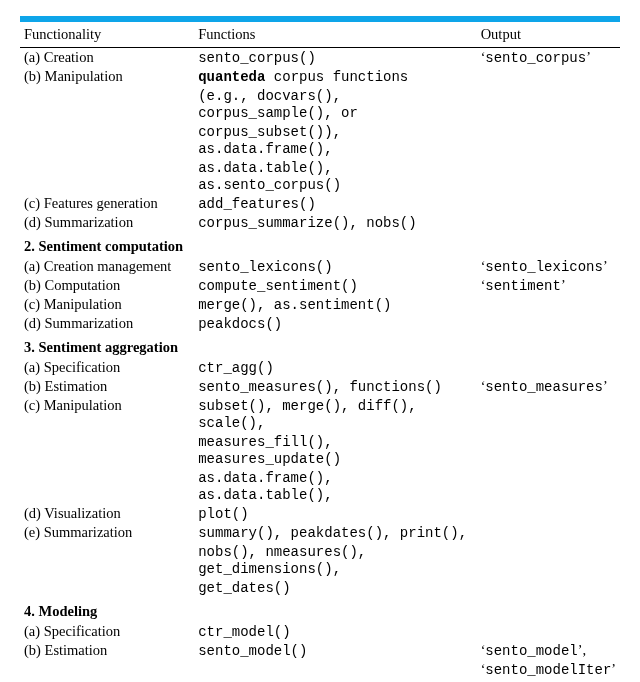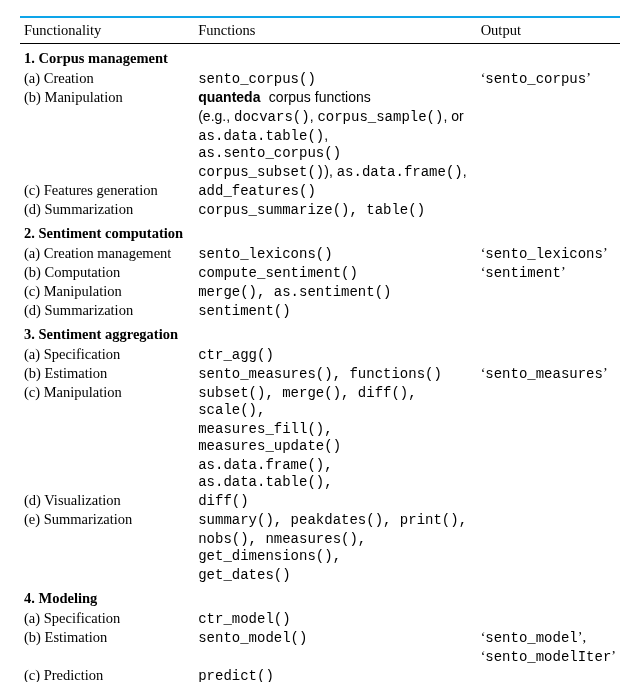--- a/index.html
+++ b/index.html
@@ -7,91 +7,88 @@
     padding: 16px 20px;
     font-family: "Times New Roman", "Computer Modern", serif;
     font-size: 14.5px;
     color: #000;
     background: #fff;
     width: 640px;
     box-sizing: border-box;
   }
   .tbl { width: 100%; border-collapse: collapse; }
   .hdr td {
-    border-top: 2px solid #0ea5e9;
+    border-top: 6px solid #0ea5e9;
     border-bottom: 1px solid #000;
     padding: 4px 4px;
     vertical-align: top;
   }
   .sec td {
     padding: 6px 4px 2px 4px;
     font-weight: bold;
   }
   .row td {
     padding: 1px 4px;
     vertical-align: top;
   }
   .col1 { width: 170px; }
   .col2 { width: 280px; }
   .col3 { }
   .qt { font-family: "Courier New", monospace; font-size: 14px; text-align: right; }
   .qt::before { content: "\2018"; font-family: "Times New Roman", serif; }
   .qt::after  { content: "\2019"; font-family: "Times New Roman", serif; }
   .cont td { padding: 1px 4px; vertical-align: top; }
   .funcline { font-family: "Courier New", monospace; font-size: 14px; }
-  .serif { font-family: Liberation Sans, sans-serif; }
+  .serif { font-family: Liberation Mono, monospace; }
 </style>
 </head>
 <body>
 
 <table class="tbl">
   <tbody>
       <tr class="hdr">
     <td class="col1">Functionality</td>
     <td class="col2">Functions</td>
     <td class="col3">Output</td>
   </tr>
   </tbody>
     <tbody id="tbody">
-      <tr class="sec">
-        <td colspan="3">1. Corpus management</td>
-      </tr>
       <tr class="row">
         <td class="col1">(a) Creation</td>
         <td class="col2"><span class="funcline">sento_corpus()</span></td>
         <td class="col3"><span class="qt">sento_corpus</span></td>
       </tr>
       <tr class="row">
         <td class="col1">(b) Manipulation</td>
         <td class="col2"><span class="funcline"><b class="serif">quanteda</b> <span class="serif">corpus functions</span></span></td>
         <td class="col3"></td>
       </tr>
       <tr class="cont">
         <td class="col1"></td>
         <td class="col2"><span class="funcline"><span class="serif">(e.g., </span>docvars()<span class="serif">, </span>corpus_sample()<span class="serif">, or</span></span></td>
         <td class="col3"></td>
       </tr>
       <tr class="cont">
         <td class="col1"></td>
-        <td class="col2"><span class="funcline">as.data.table()<span class="serif">, </span>as.sento_corpus()</span></td>
+        <td class="col2"><span class="funcline">corpus_subset()<span class="serif">), </span>as.data.frame()<span class="serif">,</span></span></td>
         <td class="col3"></td>
       </tr>
       <tr class="cont">
         <td class="col1"></td>
-        <td class="col2"><span class="funcline">corpus_subset()<span class="serif">), </span>as.data.frame()<span class="serif">,</span></span></td>
+        <td class="col2"><span class="funcline">as.data.table()<span class="serif">, </span>as.sento_corpus()</span></td>
         <td class="col3"></td>
       </tr>
       <tr class="row">
         <td class="col1">(c) Features generation</td>
         <td class="col2"><span class="funcline">add_features()</span></td>
         <td class="col3"></td>
       </tr>
       <tr class="row">
         <td class="col1">(d) Summarization</td>
-        <td class="col2"><span class="funcline">corpus_summarize(), table()</span></td>
+        <td class="col2"><span class="funcline">corpus_summarize(), nobs()</span></td>
         <td class="col3"></td>
       </tr>
       <tr class="sec">
         <td colspan="3">2. Sentiment computation</td>
       </tr>
       <tr class="row">
         <td class="col1">(a) Creation management</td>
         <td class="col2"><span class="funcline">sento_lexicons()</span></td>
         <td class="col3"><span class="qt">sento_lexicons</span></td>
       </tr>
@@ -100,21 +97,21 @@
         <td class="col2"><span class="funcline">compute_sentiment()</span></td>
         <td class="col3"><span class="qt">sentiment</span></td>
       </tr>
       <tr class="row">
         <td class="col1">(c) Manipulation</td>
         <td class="col2"><span class="funcline">merge(), as.sentiment()</span></td>
         <td class="col3"></td>
       </tr>
       <tr class="row">
         <td class="col1">(d) Summarization</td>
-        <td class="col2"><span class="funcline">sentiment()</span></td>
+        <td class="col2"><span class="funcline">peakdocs()</span></td>
         <td class="col3"></td>
       </tr>
       <tr class="sec">
         <td colspan="3">3. Sentiment aggregation</td>
       </tr>
       <tr class="row">
         <td class="col1">(a) Specification</td>
         <td class="col2"><span class="funcline">ctr_agg()</span></td>
         <td class="col3"></td>
       </tr>
@@ -133,21 +130,21 @@
         <td class="col2"><span class="funcline">measures_fill(), measures_update()</span></td>
         <td class="col3"></td>
       </tr>
       <tr class="cont">
         <td class="col1"></td>
         <td class="col2"><span class="funcline">as.data.frame(), as.data.table(),</span></td>
         <td class="col3"></td>
       </tr>
       <tr class="row">
         <td class="col1">(d) Visualization</td>
-        <td class="col2"><span class="funcline">diff()</span></td>
+        <td class="col2"><span class="funcline">plot()</span></td>
         <td class="col3"></td>
       </tr>
       <tr class="row">
         <td class="col1">(e) Summarization</td>
         <td class="col2"><span class="funcline">summary(), peakdates(), print(),</span></td>
         <td class="col3"></td>
       </tr>
       <tr class="cont">
         <td class="col1"></td>
         <td class="col2"><span class="funcline">nobs(), nmeasures(), get_dimensions(),</span></td>

